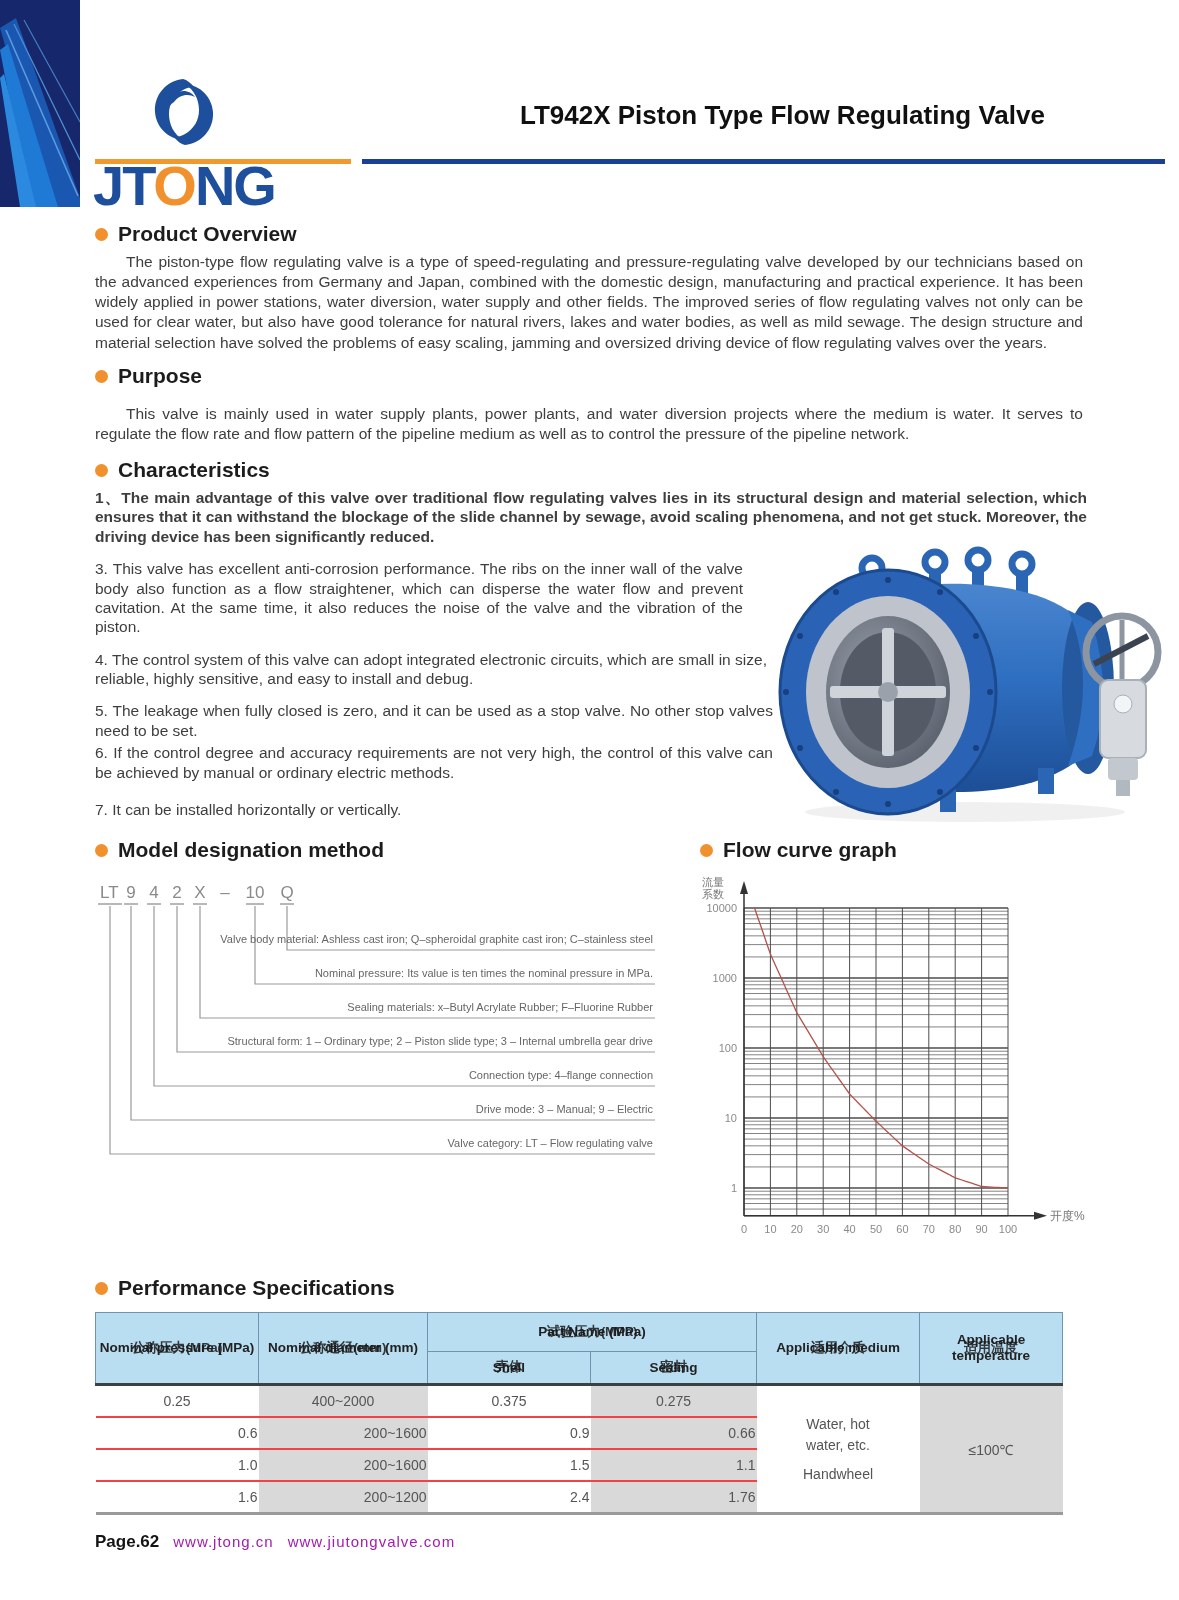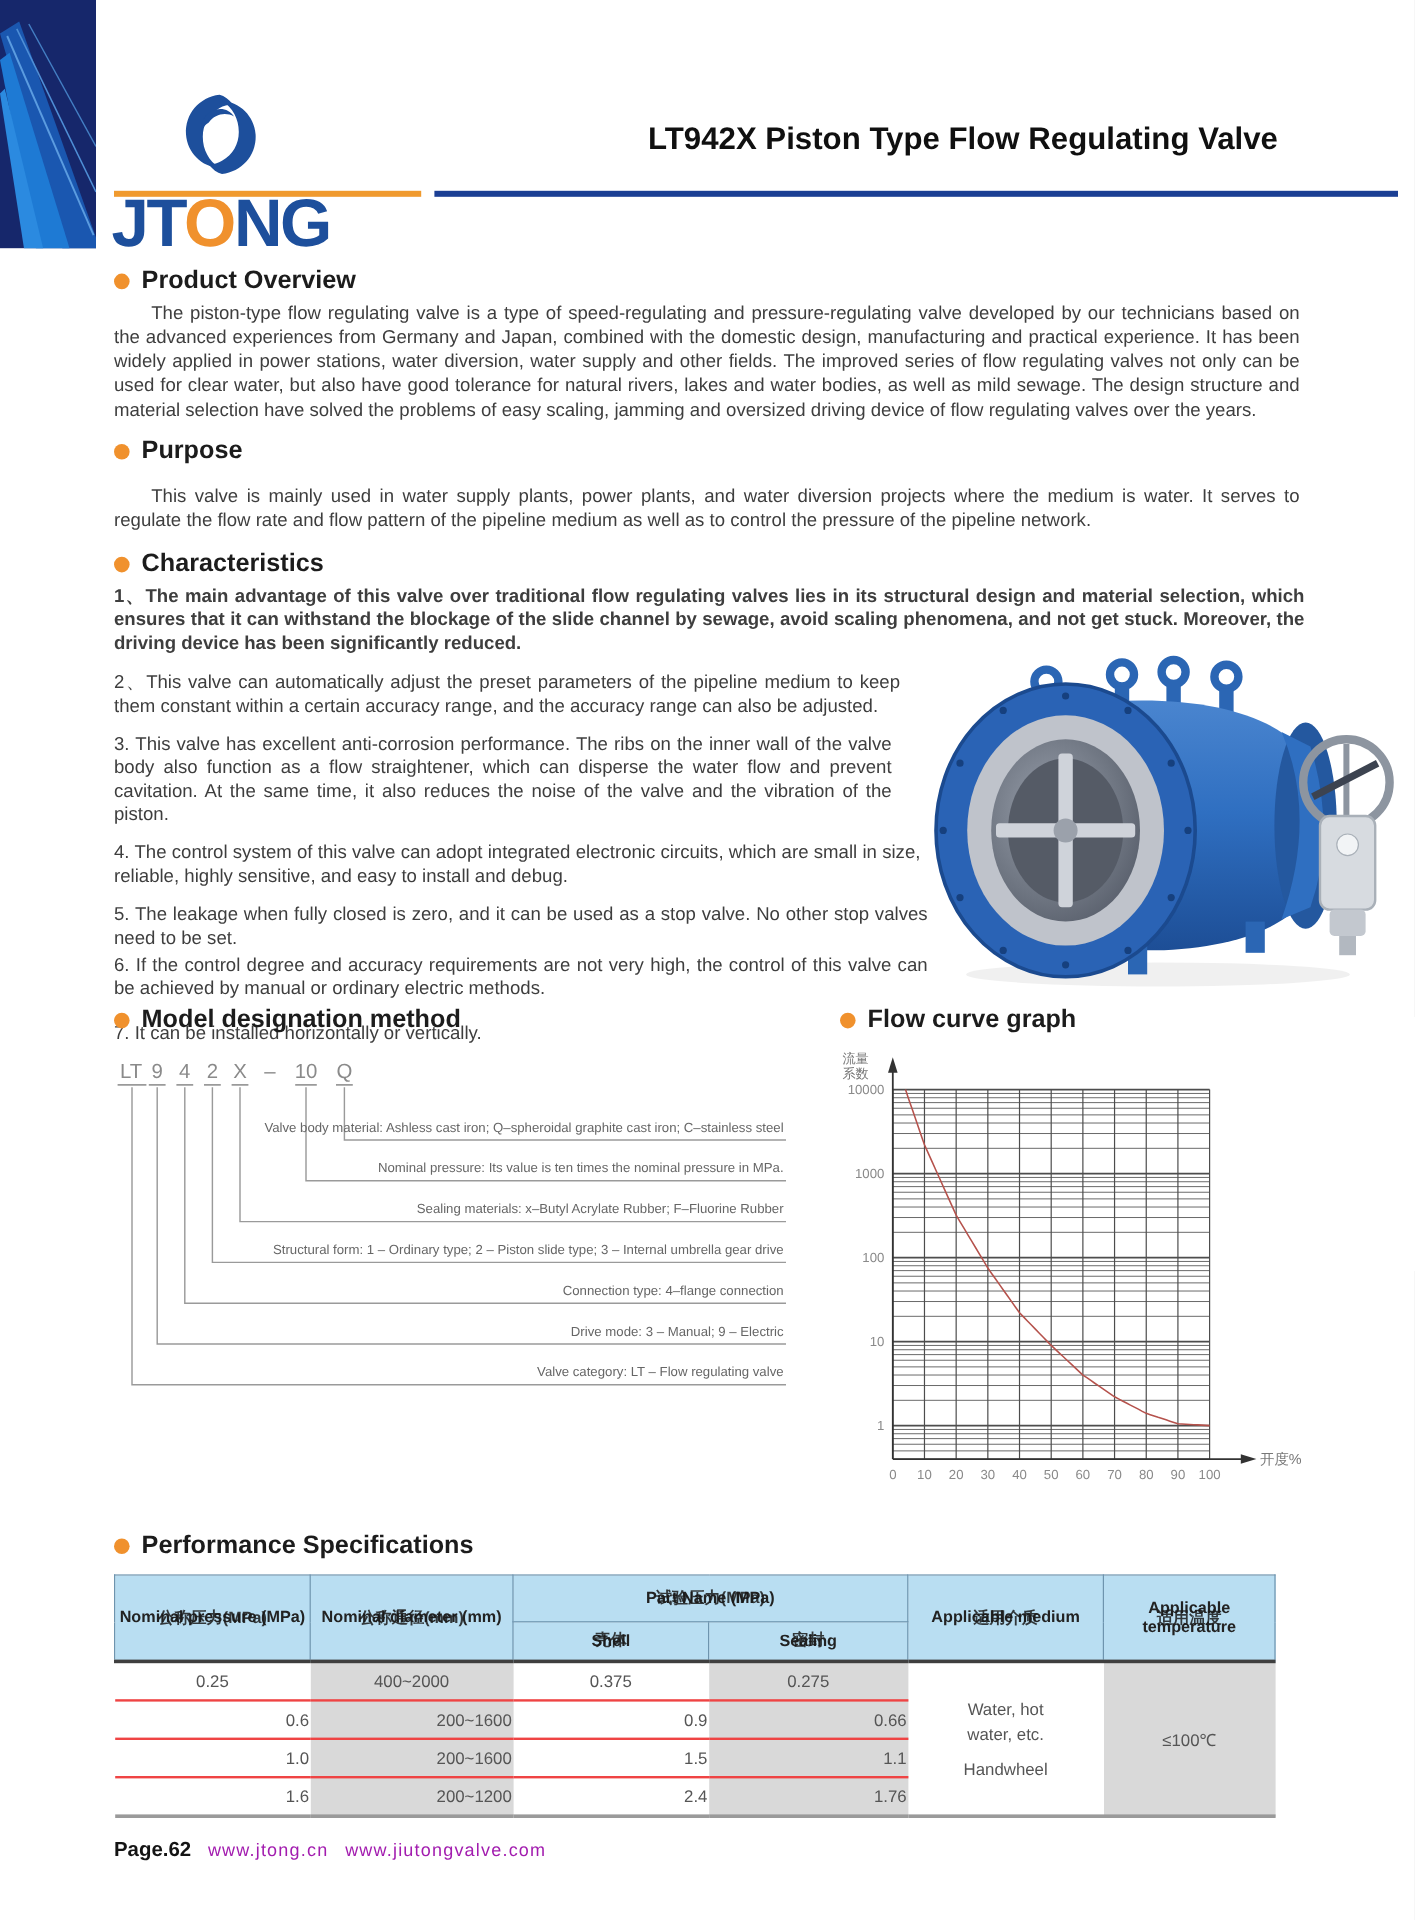--- a/index.html
+++ b/index.html
@@ -6,21 +6,21 @@
   .page{position:relative;width:1179px;height:1600px;background:#ffffff;margin:0 auto;
         font-family:"Liberation Sans",sans-serif;overflow:hidden;}
 
   
   .corner{position:absolute;left:0;top:0;}
 
   
   .logo{position:absolute;left:93px;top:76px;display:flex;align-items:center;gap:10px;flex-direction:column;}
   .logo-text{font-size:56px;font-weight:800;letter-spacing:-2px;color:#1d4f9c;line-height:1;}
   .logo-text .o{color:#f0912d;}
-  .page-title{position:absolute;left:520px;top:100px;width:565px;text-align:center;
+  .page-title{position:absolute;left:520px;top:100px;width:565px;text-align:left;
               font-size:26px;font-weight:700;color:#101010;}
   .rule-orange{position:absolute;left:95px;top:159px;width:256px;height:5px;background:#f09a2e;}
   .rule-navy{position:absolute;left:362px;top:159px;width:803px;height:5px;background:#1b3f94;}
 
   
   .heading{position:absolute;display:flex;align-items:center;gap:10px;
            font-size:21px;font-weight:700;color:#1c1c1c;justify-content:space-between;}
   .dot{width:13px;height:13px;border-radius:50%;background:#f0912d;flex:0 0 13px;}
 
   
@@ -96,21 +96,20 @@
     <span>Purpose</span>
   </div>
   <p class="para" style="left:95px;top:404px;width:988px;">This valve is mainly used in water supply plants, power plants, and water diversion projects where the medium is water. It serves to regulate the flow rate and flow pattern of the pipeline medium as well as to control the pressure of the pipeline network.</p>
 
   <div class="heading" style="left:95px;top:458px;">
     <span class="dot"></span>
     <span>Characteristics</span>
   </div>
   <div class="char-list">
     <p class="char-item" style="width:992px;font-weight:bold;">1、The main advantage of this valve over traditional flow regulating valves lies in its structural design and material selection, which ensures that it can withstand the blockage of the slide channel by sewage, avoid scaling phenomena, and not get stuck. Moreover, the driving device has been significantly reduced.</p>
-    <p class="char-item" style="width:655px;">2、This valve can automatically adjust the preset parameters of the pipeline medium to keep them constant within a certain accuracy range, and the accuracy range can also be adjusted.</p>
     <p class="char-item" style="width:648px;">3. This valve has excellent anti-corrosion performance. The ribs on the inner wall of the valve body also function as a flow straightener, which can disperse the water flow and prevent cavitation. At the same time, it also reduces the noise of the valve and the vibration of the piston.</p>
     <p class="char-item" style="width:672px;">4. The control system of this valve can adopt integrated electronic circuits, which are small in size, reliable, highly sensitive, and easy to install and debug.</p>
     <p class="char-item" style="width:678px;margin-bottom:3px;">5. The leakage when fully closed is zero, and it can be used as a stop valve. No other stop valves need to be set.</p>
     <p class="char-item" style="width:678px;">6. If the control degree and accuracy requirements are not very high, the control of this valve can be achieved by manual or ordinary electric methods.</p>
     <p class="char-item" style="width:992px;margin-top:18px;">7. It can be installed horizontally or vertically.</p>
   </div>
 
   <svg class="valve" width="430" height="290" viewBox="0 0 430 290">
     <defs>
       <linearGradient id="vb" x1="0" y1="0" x2="0" y2="1">

